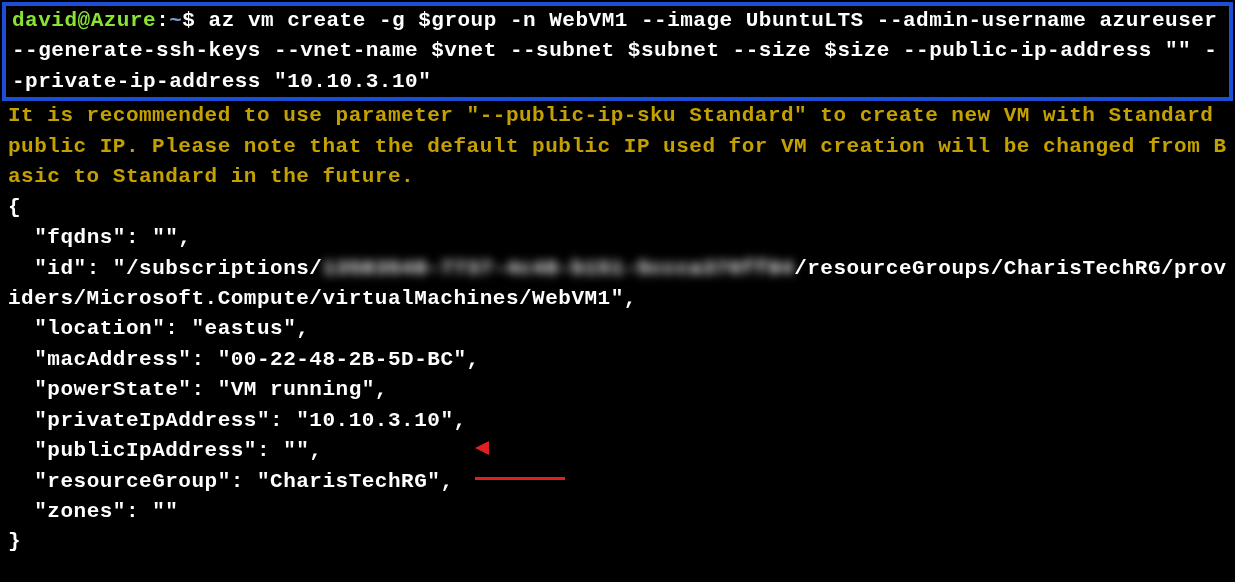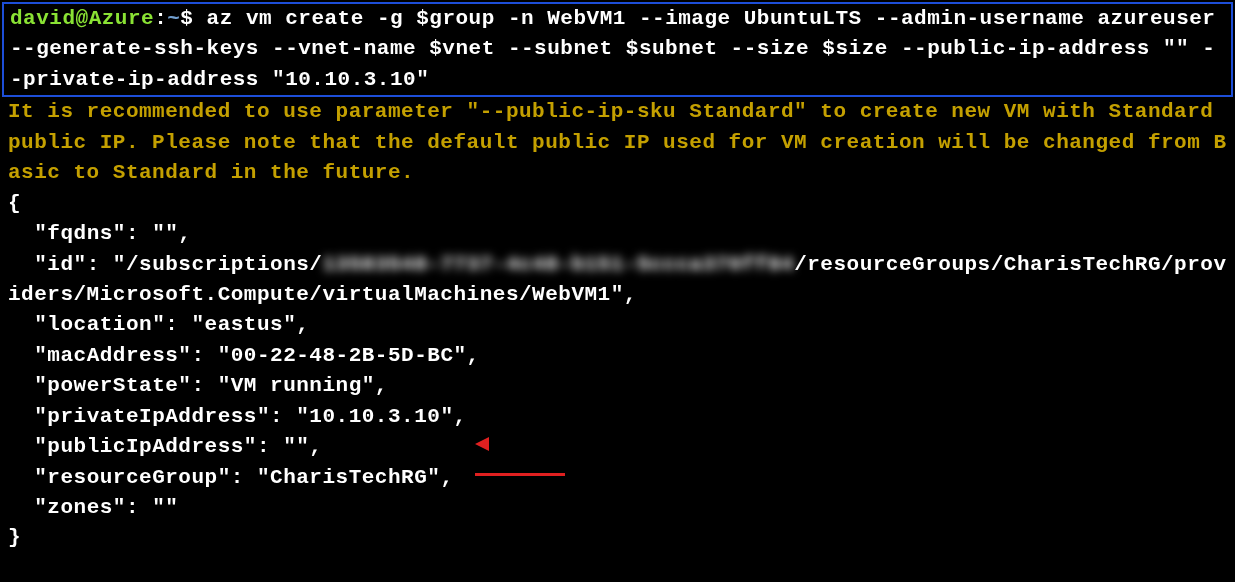--- a/index.html
+++ b/index.html
@@ -71,21 +71,21 @@
     .arrow-head {
       display: inline-block;
       width: 0;
       height: 0;
       border-top: 7px solid transparent;
       border-bottom: 7px solid transparent;
       border-right: 14px solid #e02020;
       vertical-align: middle;
     }
     .line1-wrap {
-      border: 2px solid #1d4ed8;
+      border: 4px solid #1d4ed8;
       display: block;
       margin-left: -6px;
       margin-right: -6px;
       padding-left: 6px;
       padding-right: 6px;
       margin-top: -2px;
     }
   </style>
 </head>
 <body>

